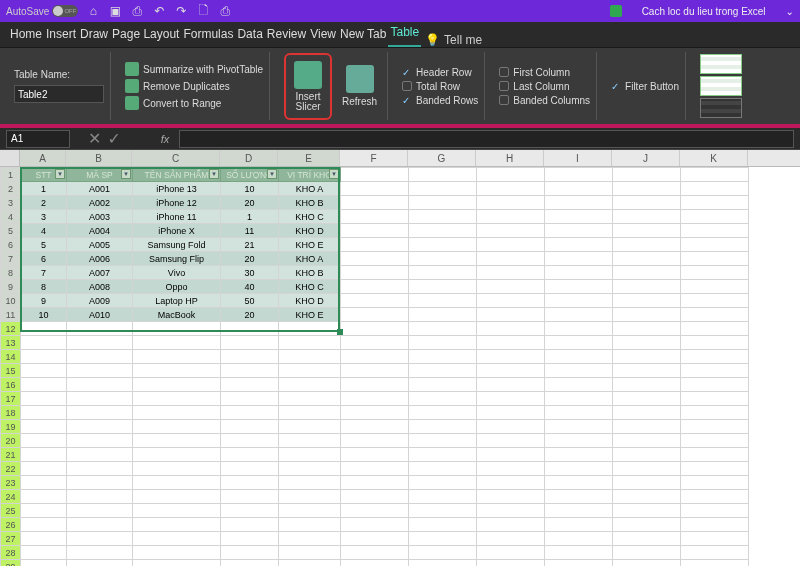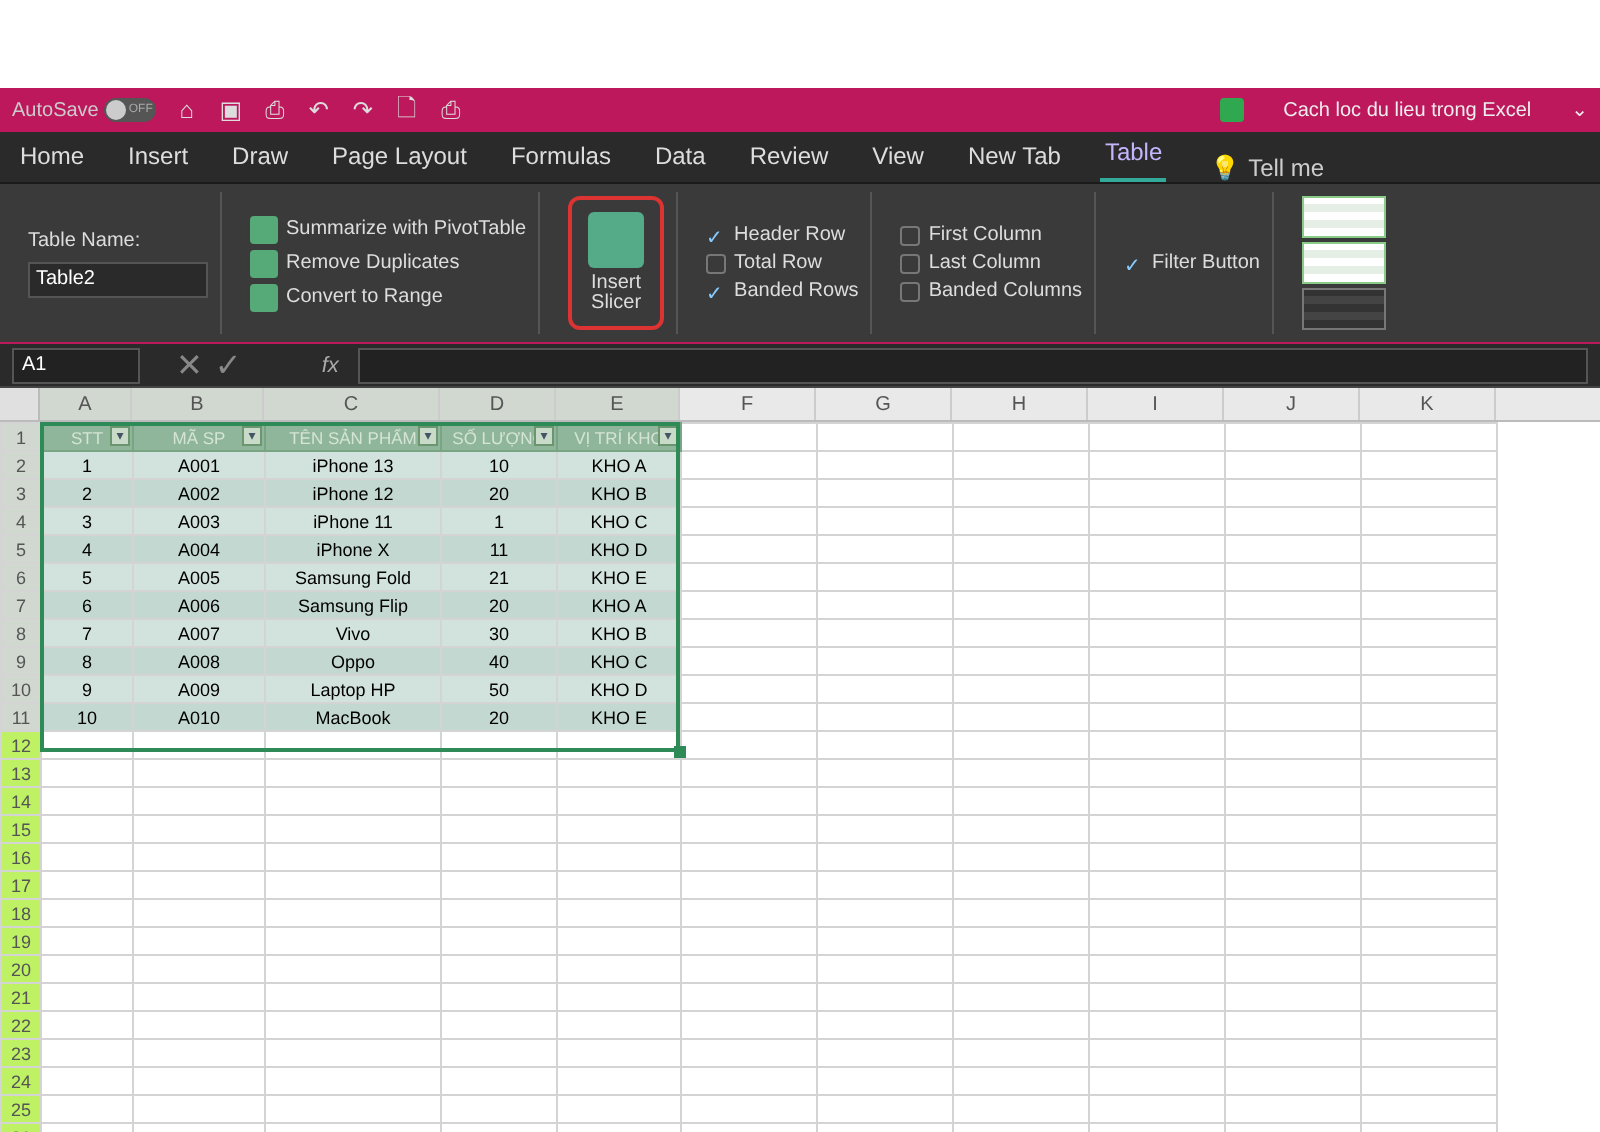--- a/index.html
+++ b/index.html
@@ -1,29 +1,29 @@
 <!DOCTYPE html>
 <html><head>
 <meta charset="utf-8">
 <style>
   * { box-sizing: border-box; margin: 0; padding: 0; font-family: -apple-system, "Segoe UI", Arial, sans-serif; }
   body { width: 800px; height: 566px; background: #fff; overflow: hidden; position: relative; }
-  .titlebar { height: 22px; background: #be185d; color: #ccc; display: flex; align-items: center; font-size: 10px; padding: 0 6px; margin-top: 44px; }
+  .titlebar { height: 22px; background: #6d28d9; color: #ccc; display: flex; align-items: center; font-size: 10px; padding: 0 6px; }
   .autosave { display: flex; align-items: center; gap: 3px; }
   .toggle { width: 26px; height: 12px; background: #555; border-radius: 6px; position: relative; color:#aaa; font-size:6px; display:flex; align-items:center; justify-content:flex-end; padding-right:2px;}
   .toggle::before { content:""; position:absolute; left:1px; top:1px; width:10px; height:10px; background:#ccc; border-radius:50%; }
   .qat { display: flex; gap: 8px; margin-left: 8px; }
   .qat span { width: 14px; height: 14px; color: #ddd; font-size: 12px; display:inline-flex; align-items:center; justify-content:center;}
   .filename { margin-left: auto; display:flex; align-items:center; gap:20px; color:#eee;}
   .filename .xls { width:12px; height:12px; background:#2fa84f; border-radius:2px;}
-  .tabs { height: 26px; background: #2a2a2a; display: flex; align-items: flex-end; padding: 0 8px; gap: 18px; color:#ddd; font-size:12px; border-bottom:1px solid #1a1a1a;}
+  .tabs { height: 26px; background: #2a2a2a; display: flex; align-items: flex-end; padding: 0 8px; color:#ddd; font-size:12px; border-bottom:1px solid #1a1a1a;}
   .tabs .tab { padding: 4px 2px 6px; cursor:pointer; }
-  .tabs .tab.active { border-bottom: 2px solid #3a9; color:#c4b5fd; }
+  .tabs .tab.active { border-bottom: 2px solid #3a9; color:#5eead4; }
   .tabs .tellme { margin-left: 4px; display:flex; align-items:center; gap:4px; color:#ccc;}
-  .ribbon { height: 80px; background: #3a3a3a; display: flex; padding: 4px 8px; gap: 8px; color:#ddd; font-size:10px; border-bottom:1px solid #be185d;}
+  .ribbon { height: 80px; background: #3a3a3a; display: flex; padding: 4px 8px; gap: 8px; color:#ddd; font-size:10px; border-bottom:4px solid #be185d;}
   .rgroup { display: flex; flex-direction: column; gap: 3px; padding: 2px 6px; border-right: 1px solid #555; justify-content:center;}
   .rgroup.last { border-right:none;}
   .rgroup .row { display:flex; align-items:center; gap:4px; white-space:nowrap;}
   .tablename-label {font-size:10px; margin-bottom:2px;}
   .tablename-input { width:90px; height:18px; background:#2a2a2a; border:1px solid #555; color:#fff; font-size:10px; padding:0 3px;}
   .icon-sm { width:14px; height:14px; background:#5a7; border-radius:2px; flex-shrink:0;}
   .big-btn { display:flex; flex-direction:column; align-items:center; gap:3px; padding:2px 4px; cursor:pointer; border-radius:3px;}
   .big-btn .icon-lg { width:28px; height:28px; background:#5a8; border-radius:3px;}
   .big-btn.highlight { border:2px solid #d33; border-radius:6px; padding:6px 8px;}
   .check { width:10px; height:10px; display:inline-block; }
@@ -107,20 +107,24 @@
     <div class="row">
         <span class="icon-sm"></span>
         <span>Convert to Range</span>
       </div>
   </div>
   <div class="rgroup" style="flex-direction:row; align-items:center; gap:6px;">
     <div class="big-btn highlight">
       <span class="icon-lg"></span>
       <span style="text-align:center;line-height:10px;white-space:pre;">Insert
 Slicer</span>
+    </div>
+    <div class="big-btn">
+      <span class="icon-lg" style="background:#6a9"></span>
+      <span>Refresh</span>
     </div>
   </div>
   <div class="rgroup">
     <div class="row">
         <span class="check on"></span>
         <span>Header Row</span>
       </div>
     <div class="row">
         <span class="check off"></span>
         <span>Total Row</span>

